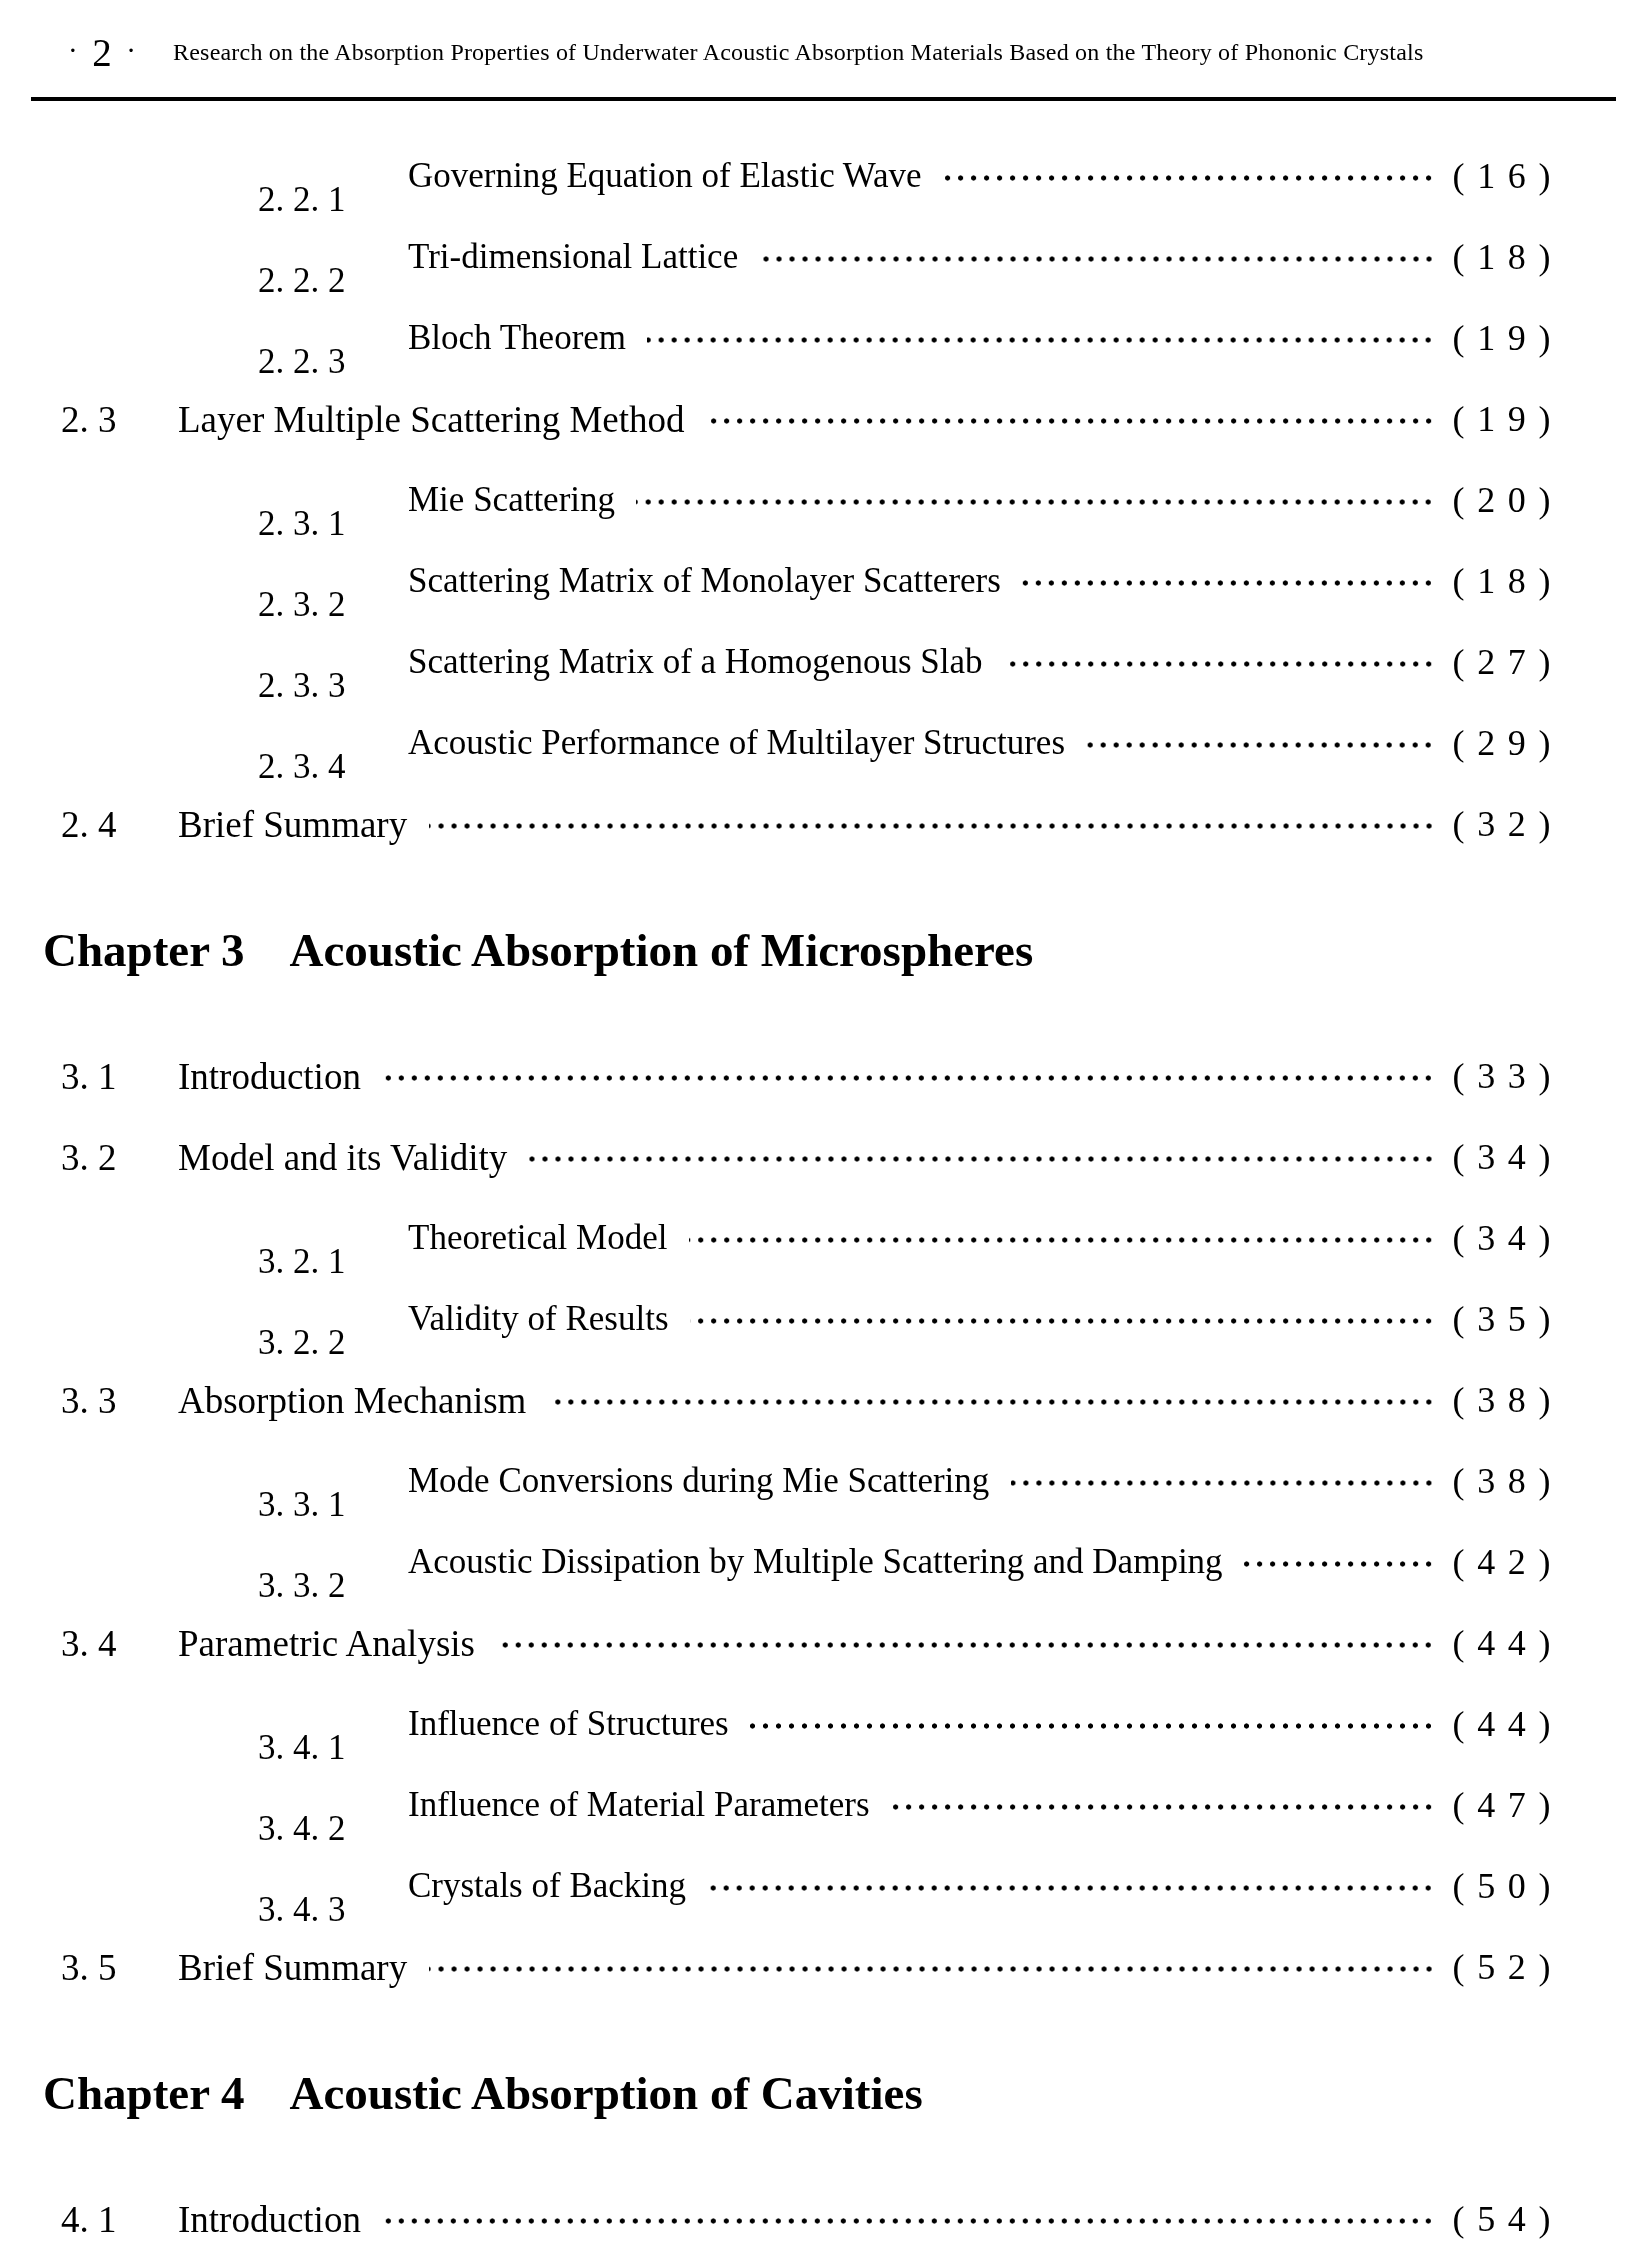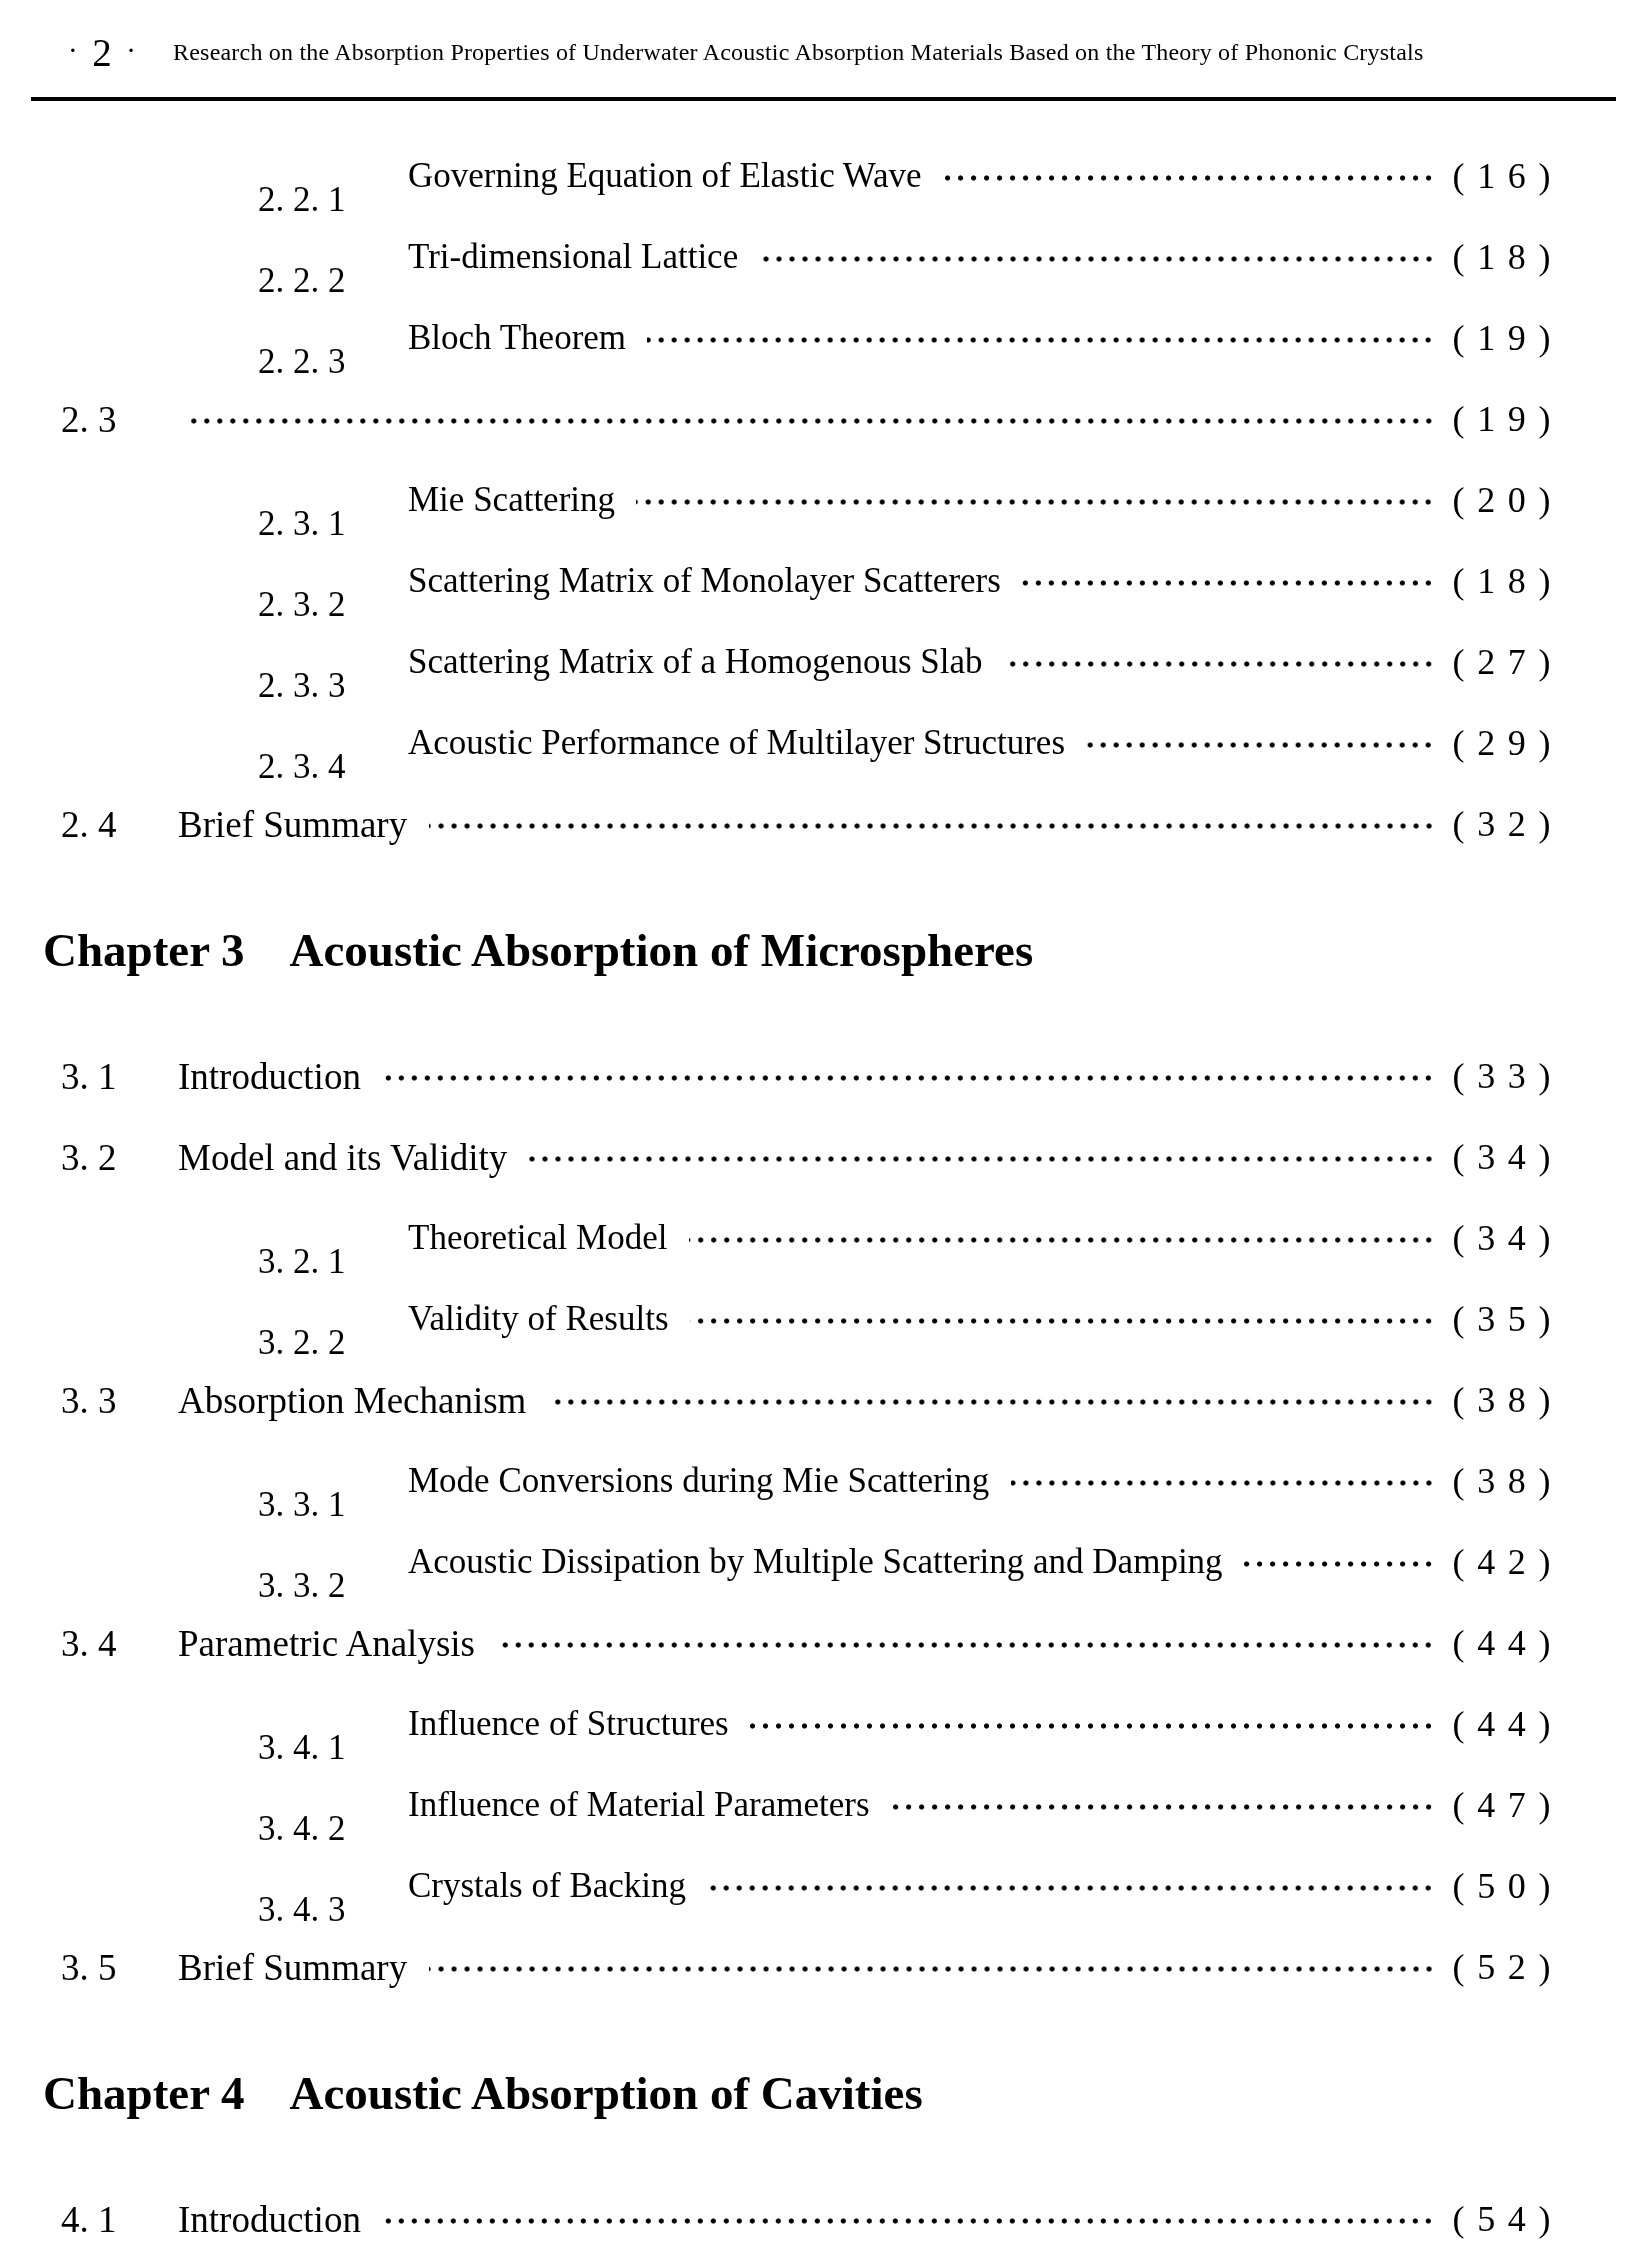--- a/index.html
+++ b/index.html
@@ -69,20 +69,21 @@
     <span class="page-num">18</span>
   </div>
       <div class="row entry lvl3">
     <span class="num">2. 2. 3</span>
     <span class="title">Bloch Theorem</span>
     <span class="leader"></span>
     <span class="page-num">19</span>
   </div>
       <div class="row entry lvl2">
     <span class="num">2. 3</span>
+    <span class="title">Layer Multiple Scattering Method</span>
     <span class="leader"></span>
     <span class="page-num">19</span>
   </div>
       <div class="row entry lvl3">
     <span class="num">2. 3. 1</span>
     <span class="title">Mie Scattering</span>
     <span class="leader"></span>
     <span class="page-num">20</span>
   </div>
       <div class="row entry lvl3">

